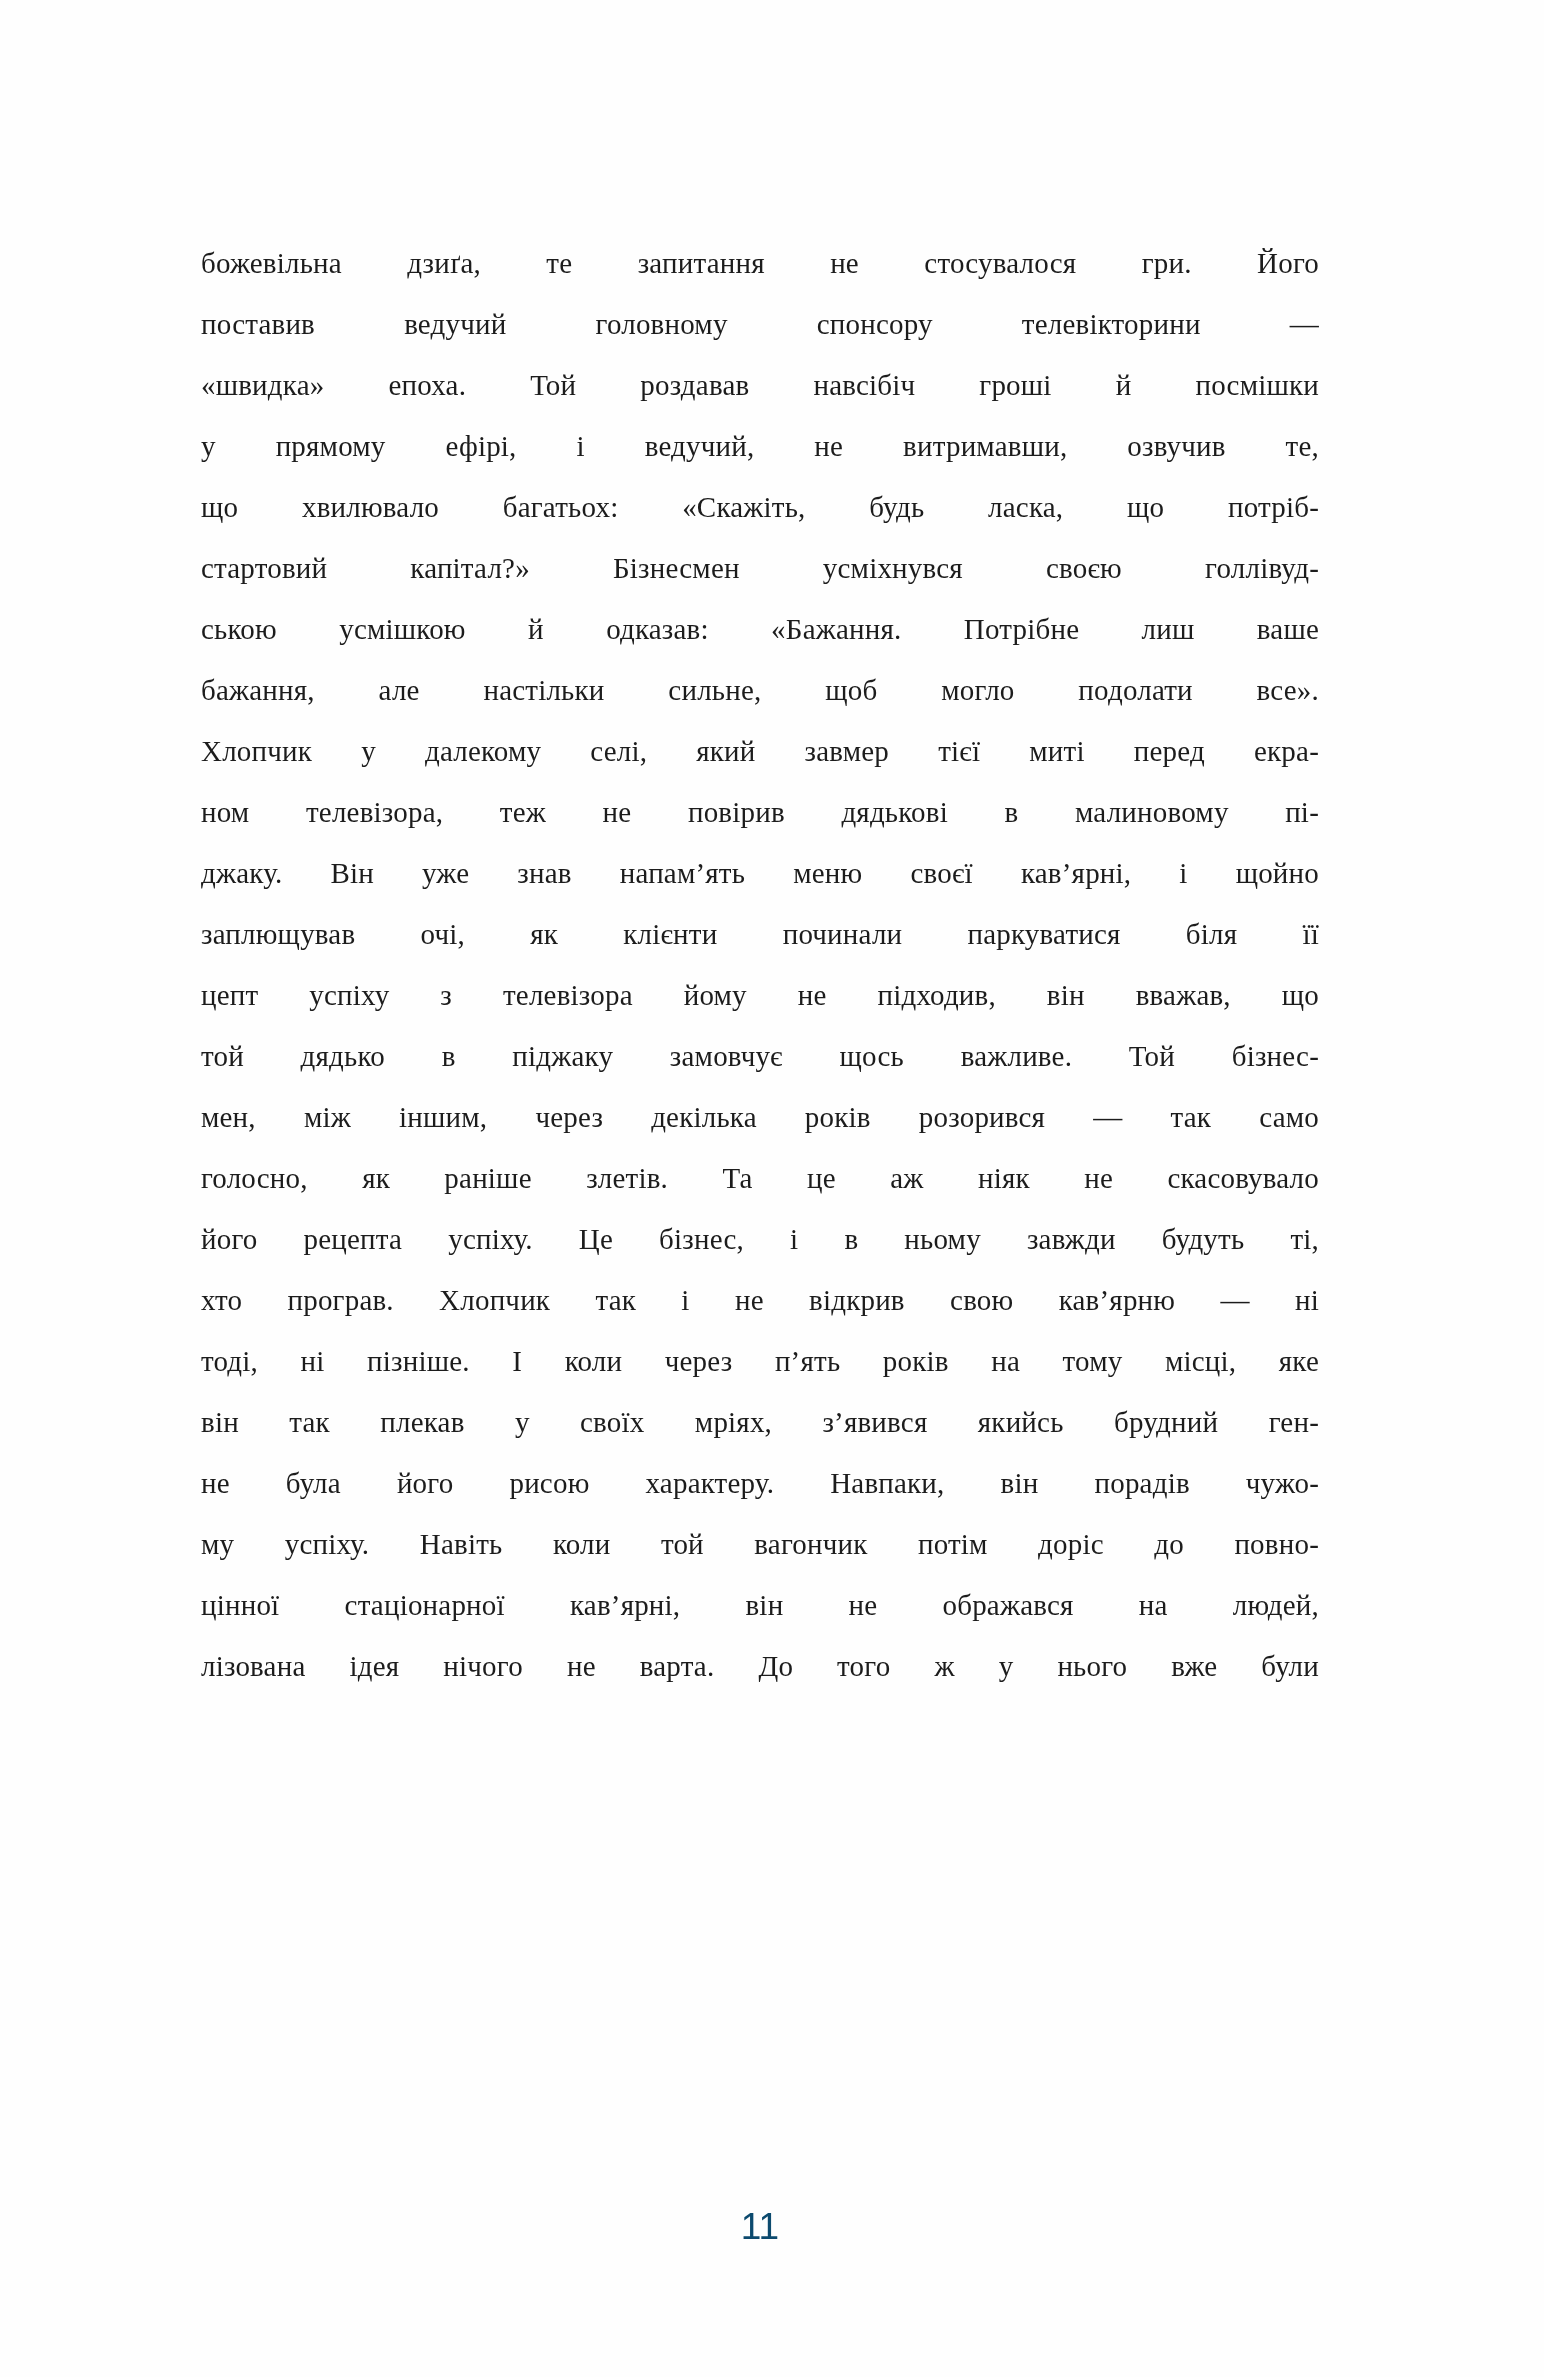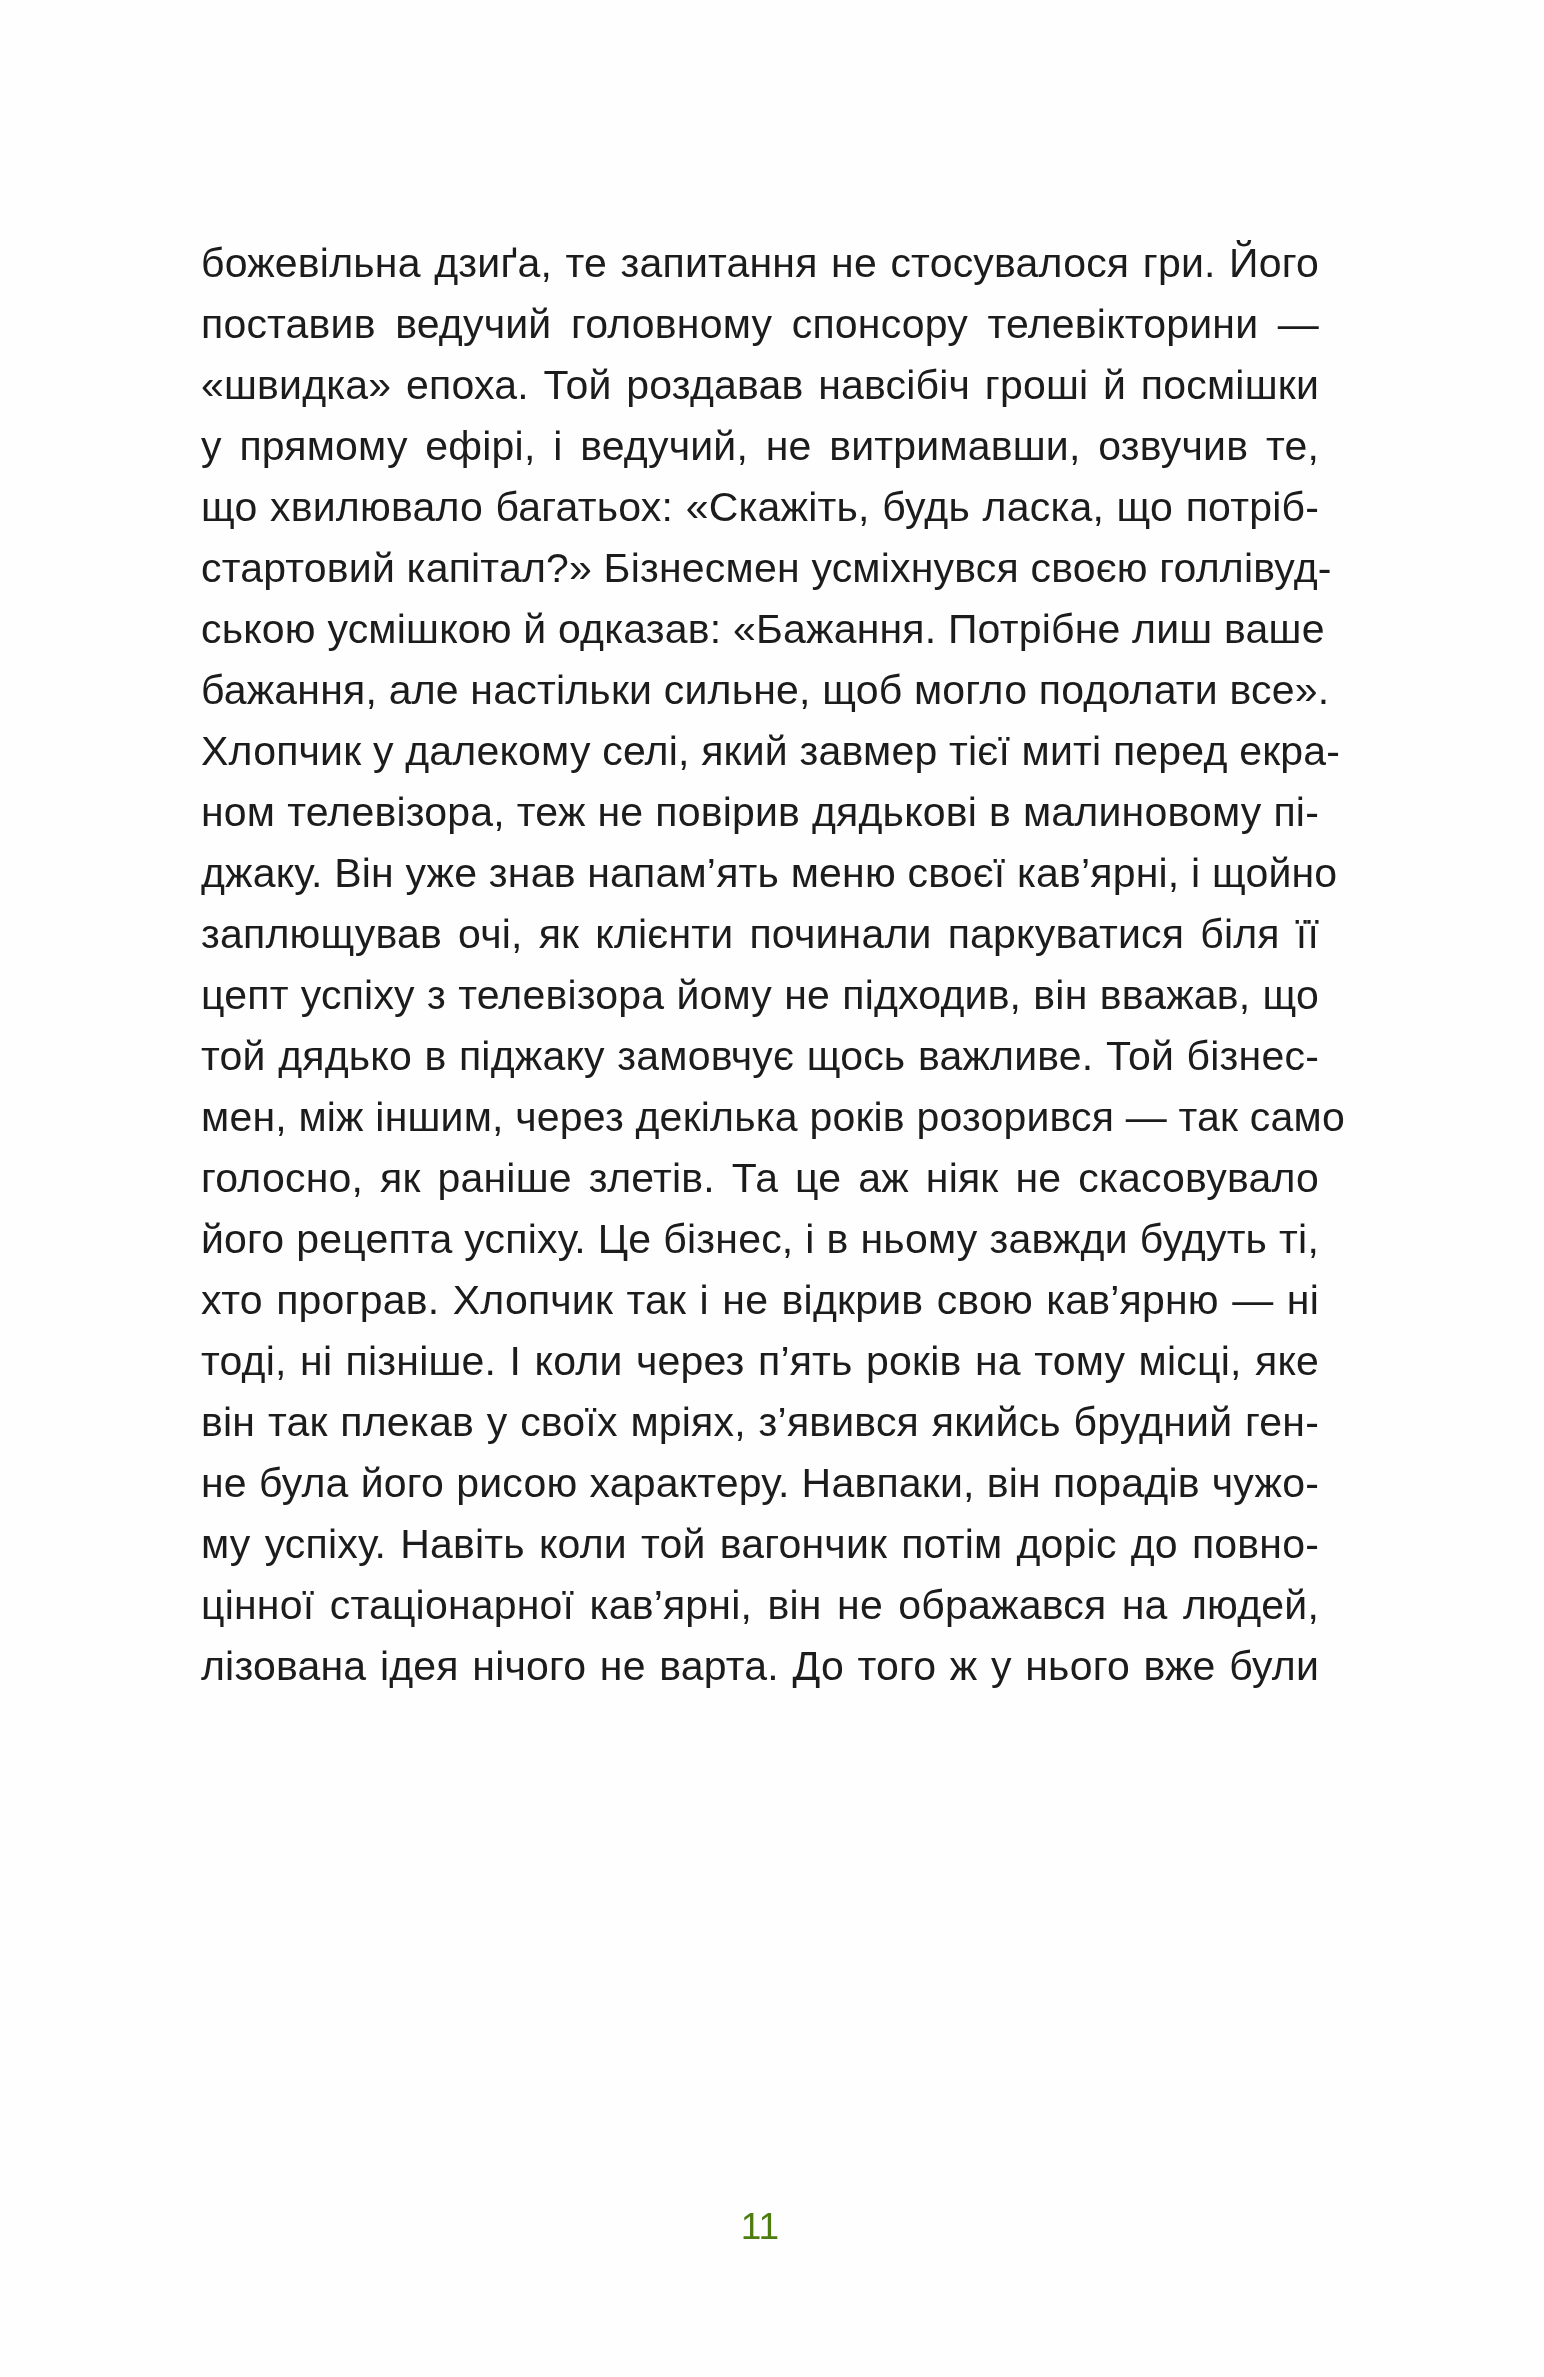--- a/index.html
+++ b/index.html
@@ -17,37 +17,37 @@
   }
   .text-block {
     position: absolute;
     left: 201px;
     top: 233px;
     width: 1118px;
   }
   .line {
     height: 61px;
     line-height: 61px;
-    font-family: Liberation Sans, sans-serif;
-    font-size: 41px;
+    font-family: Liberation Serif, serif;
+    font-size: 29px;
     text-align: justify;
     text-align-last: justify;
     letter-spacing: 0.2px;
     white-space: nowrap;
   }
   .page-number {
     position: absolute;
     left: 201px;
     top: 2208px;
     width: 1118px;
     text-align: center;
     font-family: "Liberation Sans", "DejaVu Sans", sans-serif;
     font-size: 37px;
     line-height: 37px;
-    color: #4d7c0f;
+    color: #0c4a6e;
   }
 </style>
 </head>
 <body>
 
 <div class="page">
   <main class="text-block">
       <div class="line">божевільна дзиґа, те запитання не стосувалося гри. Його</div>
       <div class="line">поставив ведучий головному спонсору телевікторини —</div>
       <div class="line">«швидка» епоха. Той роздавав навсібіч гроші й посмішки</div>

